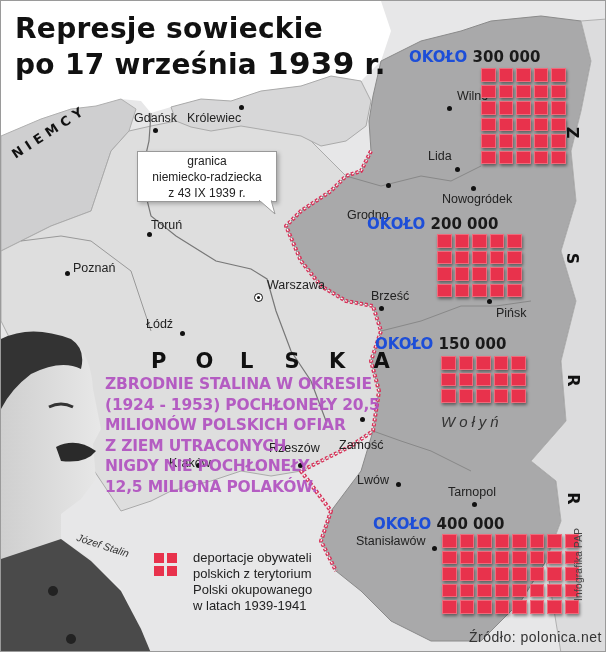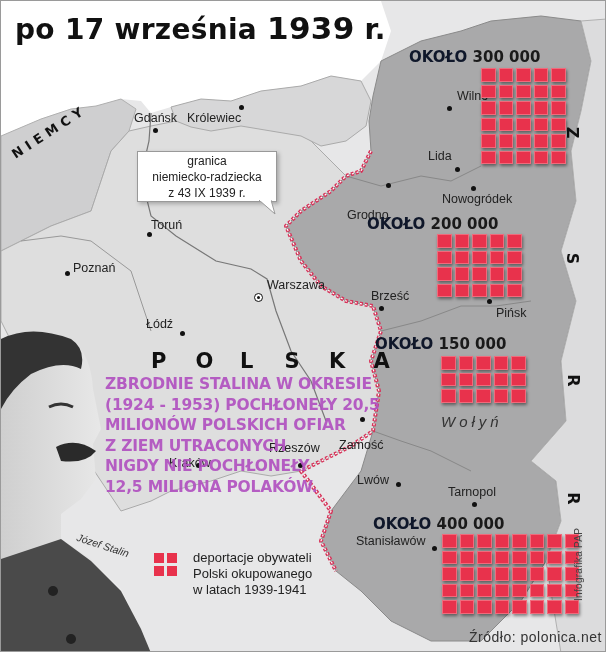--- a/index.html
+++ b/index.html
@@ -13,21 +13,21 @@
   .capital{position:absolute;width:9px;height:9px;border-radius:50%;border:1.3px solid #111;background:#fff;box-sizing:border-box;}
   .capital::after{content:"";position:absolute;left:2px;top:2px;width:3px;height:3px;border-radius:50%;background:#111;}
   .niemcy{position:absolute;left:8px;top:148px;font-family:"DejaVu Sans",sans-serif;font-weight:bold;font-size:13px;letter-spacing:5px;transform:rotate(-33deg);transform-origin:left top;color:#111;}
   .polska{position:absolute;left:150px;top:348px;font-family:"DejaVu Sans",sans-serif;font-weight:bold;font-size:21px;color:#111;display:flex;gap:0;}
   .polska span{display:inline-block;width:44.5px;}
   .zsrr{position:absolute;left:566px;font-family:"DejaVu Sans",sans-serif;font-weight:bold;font-size:16px;color:#111;transform:rotate(90deg);}
   .wolyn{position:absolute;left:440px;top:412px;font-size:15px;font-style:italic;letter-spacing:4px;color:#333;}
   .callout{position:absolute;left:136px;top:150px;width:140px;height:51px;background:#fff;border:1px solid #999;box-shadow:2px 2px 4px rgba(0,0,0,.25);font-size:12px;line-height:16px;text-align:center;color:#222;padding-top:1px;box-sizing:border-box;}
   .callout span{display:block;}
   .group-label{position:absolute;font-family:"DejaVu Sans",sans-serif;font-weight:bold;font-size:15px;white-space:nowrap;}
-  .group-label .okolo{color:#0f172a;}
+  .group-label .okolo{color:#1d4ed8;}
   .group-label .num{color:#1a1a1a;}
   .grid{position:absolute;display:grid;grid-gap:3px;}
   .sq{width:14.5px;height:13.5px;background:#e8324c;box-shadow:1px 2px 3px rgba(0,0,0,.45);border:1px solid #f06b7c;box-sizing:border-box;}
   .stalin-text{position:absolute;left:104px;top:373px;font-family:"DejaVu Sans",sans-serif;font-weight:bold;font-size:15.5px;line-height:20.5px;color:#b04fc0;opacity:.9;white-space:nowrap;letter-spacing:-0.2px;}
   .stalin-text span{display:block;}
   .photo{position:absolute;left:0;top:328px;width:150px;height:324px;}
   .photo-caption{position:absolute;left:78px;top:530px;font-size:10.5px;font-style:italic;color:#333;transform:rotate(18deg);transform-origin:left top;}
   .legend-icon{position:absolute;left:153px;top:552px;display:grid;grid-template-columns:10px 10px;grid-gap:3px;}
   .legend-icon div{width:10px;height:10px;background:#e8324c;}
   .legend-text{position:absolute;left:192px;top:549px;font-size:13px;line-height:16px;color:#222;}
@@ -59,20 +59,21 @@
     <path d="M20 240 L60 235 L90 240 L110 255 L130 270 L140 300 L150 330" fill="none" stroke="#999" stroke-width="1"></path>
     <path d="M380 330 L420 320 L460 305 L495 305 L530 300" fill="none" stroke="#888" stroke-width="1"></path>
     <path d="M372 430 L400 440 L430 450 L470 470" fill="none" stroke="#888" stroke-width="1"></path>
     <path d="M345 175 L380 185 L420 175 L450 180 L480 165" fill="none" stroke="#888" stroke-width="1"></path>
 
     <path d="M370 150 L360 170 L345 175 L330 190 L300 210 L285 225 L300 260 L320 285 L345 300 L372 305 L380 330 L370 360 L378 390 L372 430 L350 445 L320 460 L300 470 L330 510 L320 540 L335 570" fill="none" stroke="#d6345a" stroke-width="4" stroke-dasharray="3 2" stroke-linejoin="round"></path>
     <path d="M370 150 L360 170 L345 175 L330 190 L300 210 L285 225 L300 260 L320 285 L345 300 L372 305 L380 330 L370 360 L378 390 L372 430 L350 445 L320 460 L300 470 L330 510 L320 540 L335 570" fill="none" stroke="#ffffff" stroke-width="1.2" stroke-dasharray="2 3"></path>
   </svg>
 
   <div class="title">
+    <span>Represje sowieckie</span>
     <span><span style="display:inline">po 17 września </span><span class="y" style="display:inline">1939</span><span style="display:inline"> r.</span></span>
   </div>
 
   <div class="niemcy">NIEMCY</div>
   <div class="polska">
     <span>P</span>
     <span>O</span>
     <span>L</span>
     <span>S</span>
     <span>K</span>
@@ -280,19 +281,20 @@
   </div>
 
   <div class="legend-icon">
       <div></div>
       <div></div>
       <div></div>
       <div></div>
     </div>
   <div class="legend-text">
     <span>deportacje obywateli</span>
+    <span>polskich z terytorium</span>
     <span>Polski okupowanego</span>
     <span>w latach 1939-1941</span>
   </div>
 
   <div class="credit">Infografika PAP</div>
   <div class="source">Źródło: polonica.net</div>
 </div>
 
 </body></html>

